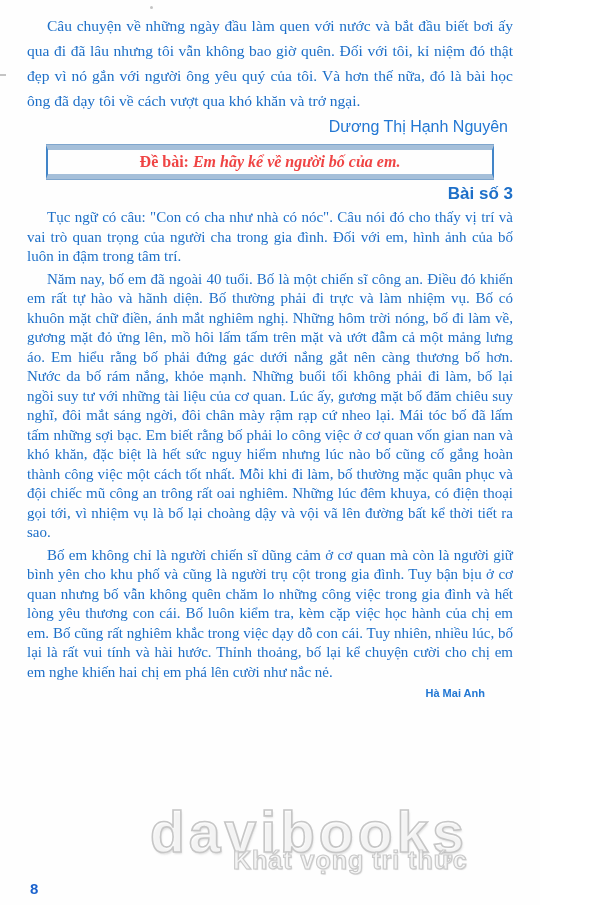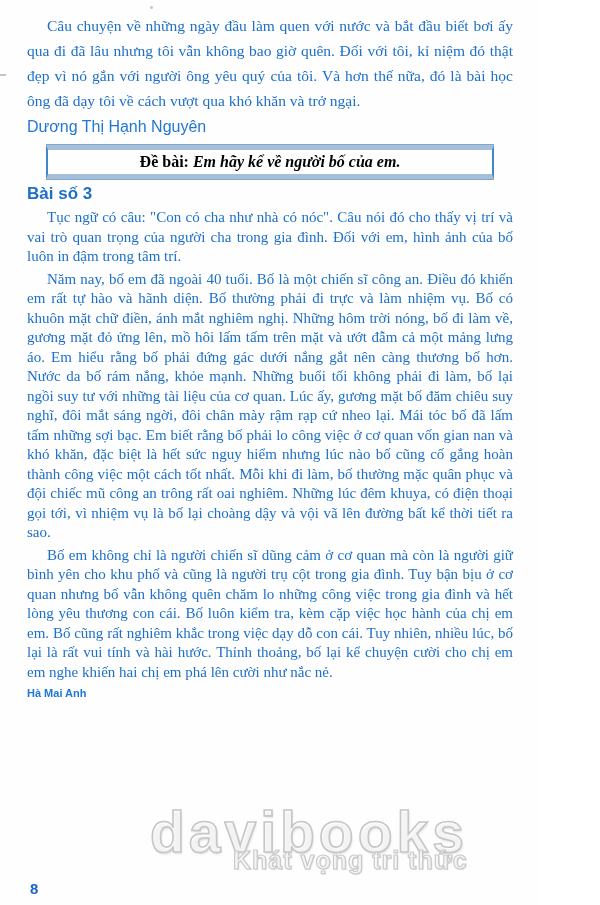--- a/index.html
+++ b/index.html
@@ -30,21 +30,21 @@
     color: #1d6fc8;
   }
   .para.indent { text-indent: 20px; }
   .para.lead {
     font-size: 15.5px;
     line-height: 25px;
     margin-bottom: 0;
   }
   .author-line {
     font-family: "Liberation Sans", sans-serif;
-    text-align: left;
+    text-align: right;
     color: #2277d3;
   }
   .prev-author {
     font-size: 16px;
     line-height: 22px;
     margin: 3px 5px 7px 0;
   }
   .essay-author {
     font-size: 11px;
     font-weight: 600;
@@ -55,30 +55,30 @@
     margin: 6px auto 5px auto;
     border-left: 2px solid #4285c8;
     border-right: 2px solid #4285c8;
     border-top: 5px solid #a5bfd9;
     border-bottom: 5px solid #a5bfd9;
     box-shadow: 0 -1px 0 #7fa6cd, 0 1px 0 #7fa6cd;
     text-align: center;
     padding: 3px 6px;
     font-size: 16px;
     font-weight: bold;
-    color: #000000;
+    color: #ef4444;
   }
   .prompt-label { margin-right: 4px; }
   .prompt-title { font-style: italic; }
   .essay-heading {
     font-family: "Liberation Sans", sans-serif;
     font-size: 17px;
     line-height: 20px;
     margin: 3px 0 4px 0;
-    text-align: left;
+    text-align: right;
     color: #1d6fc8;
     font-weight: bold;
   }
   .watermark-brand {
     position: absolute;
     left: 150px;
     top: 799px;
     font-family: "Liberation Sans", sans-serif;
     font-size: 57px;
     font-weight: bold;

